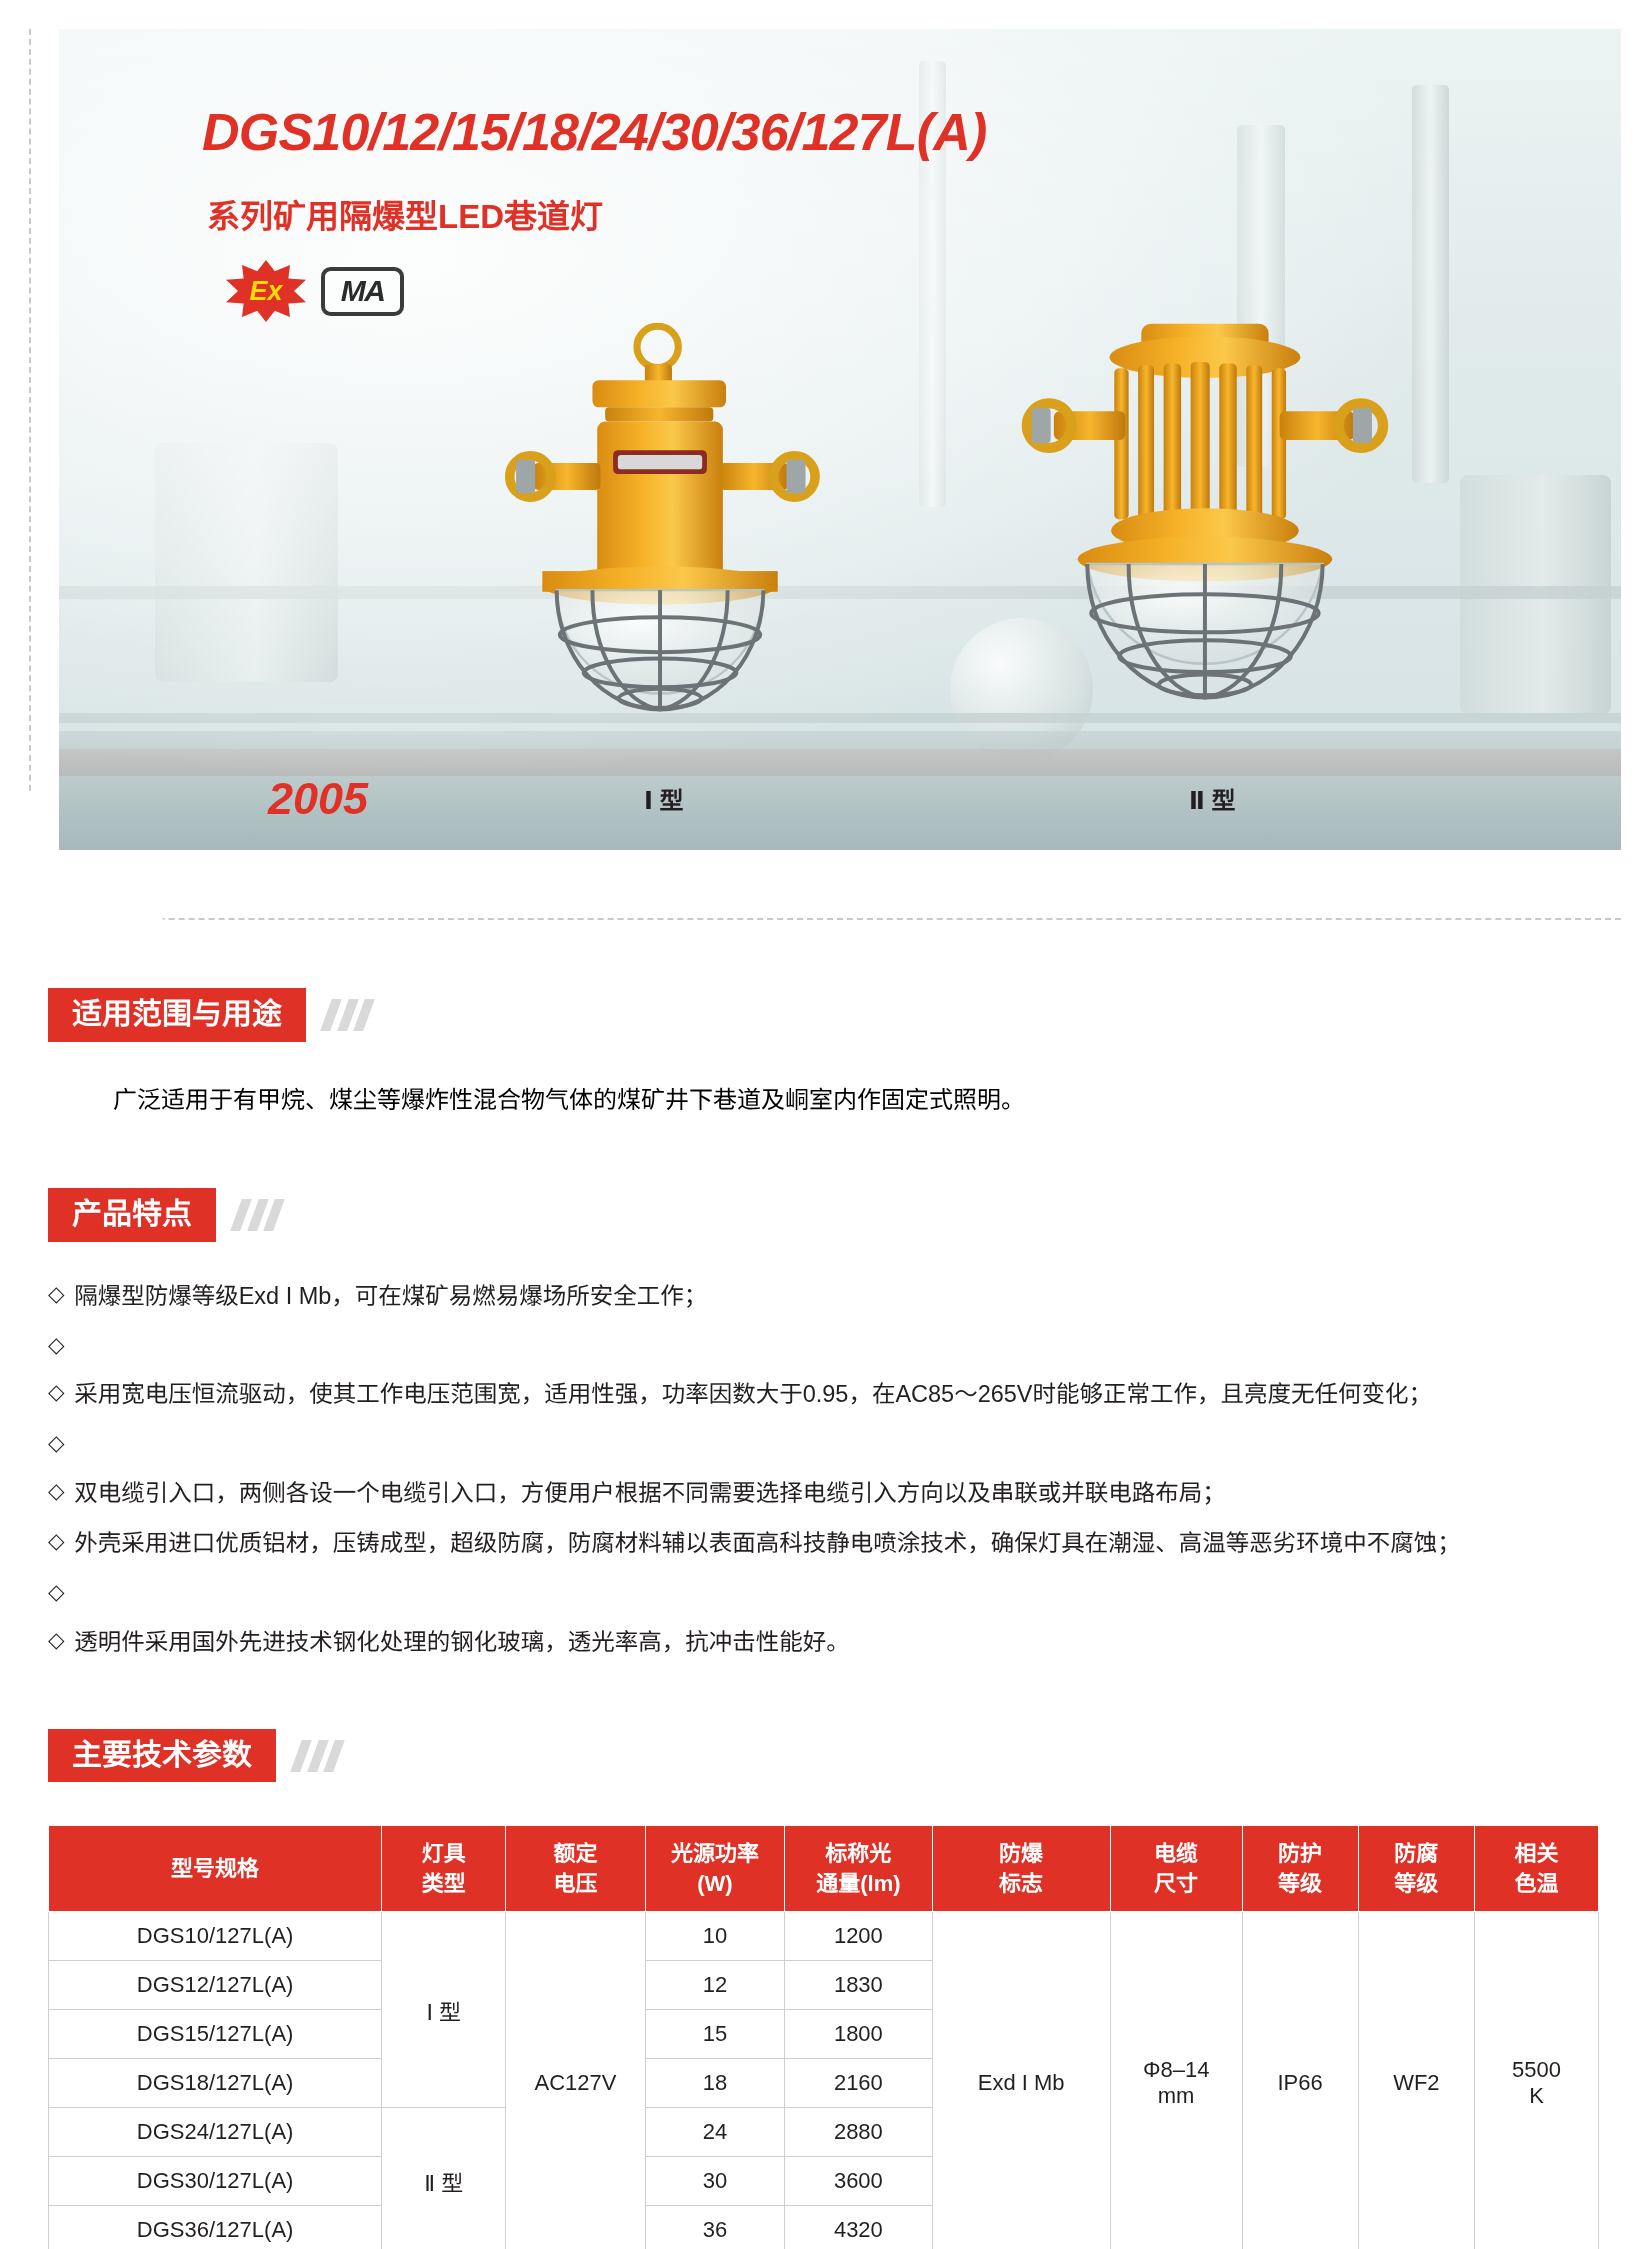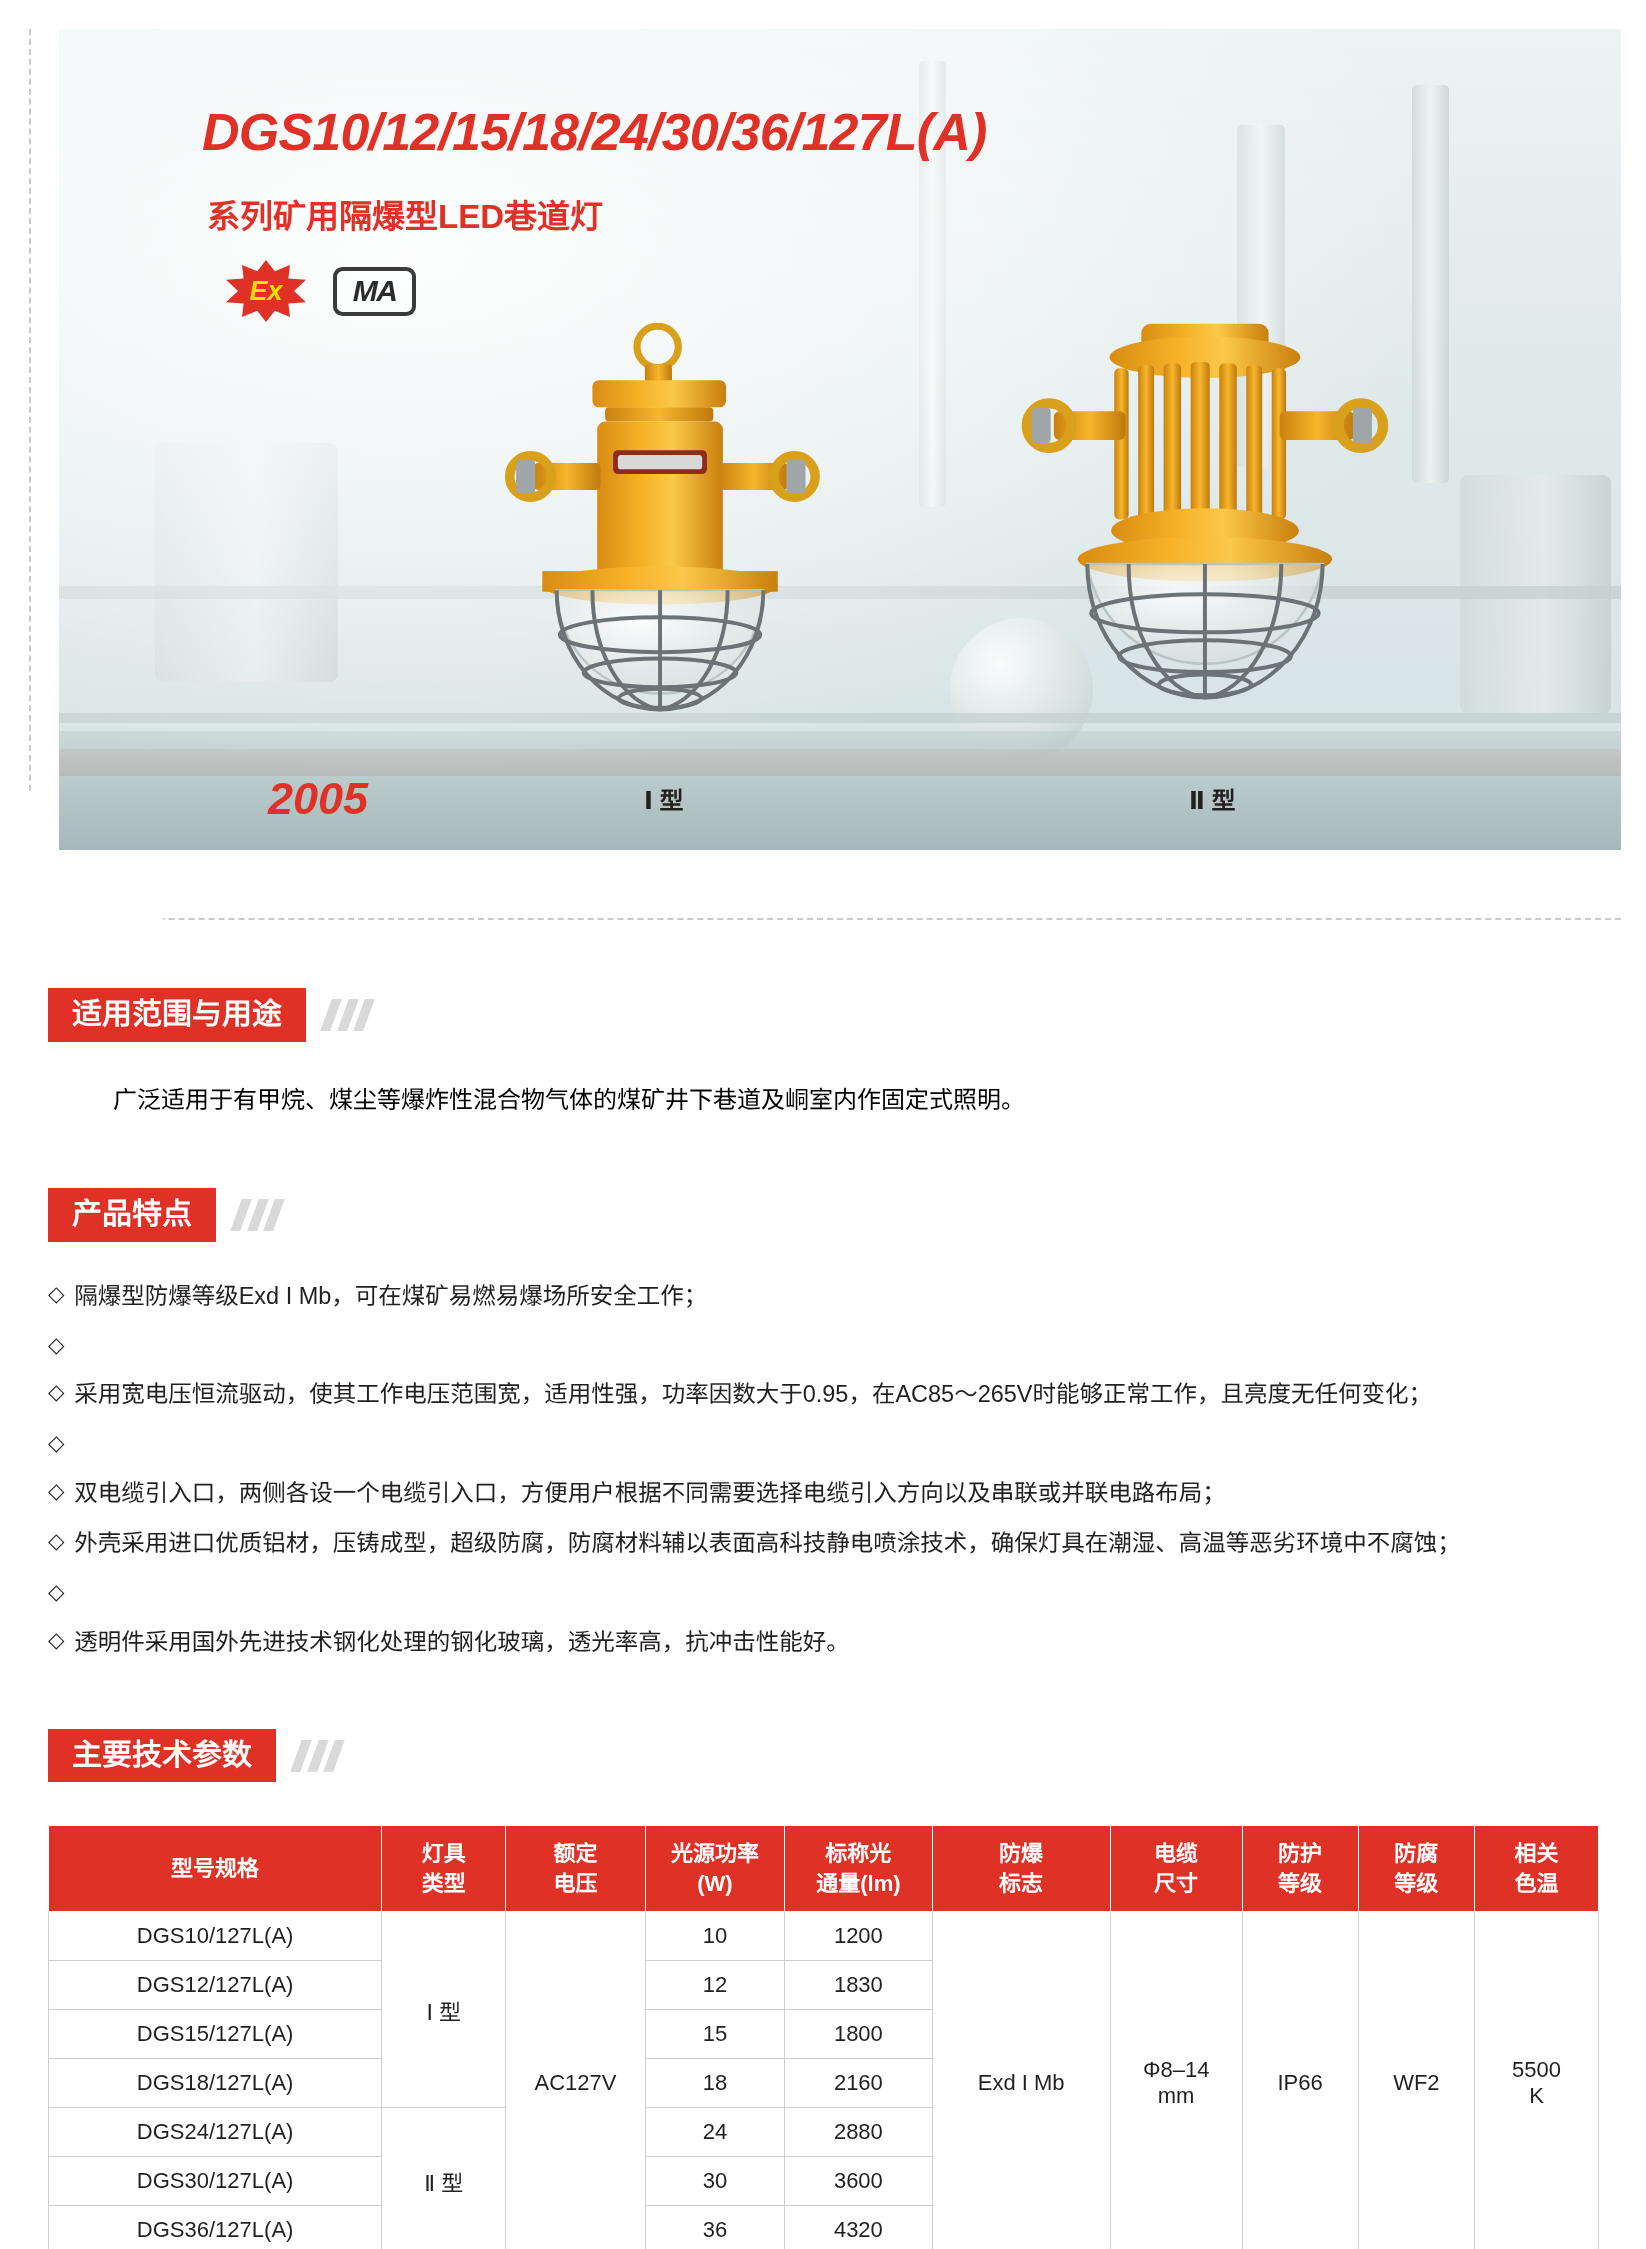--- a/index.html
+++ b/index.html
@@ -51,21 +51,21 @@
     font-size: 52px; font-weight: bold; letter-spacing: -0.8px;
     color: #e03127; font-style: italic;
     font-family: "Liberation Sans", sans-serif;
     text-shadow: 0 0 1.6px rgba(255,255,255,.6);
     margin-left: 8px;
   }
   .hero-sub {
     position: absolute; left: 148px; top: 161px;
     font-size: 33px; font-weight: bold; color: #e03127;
   }
-  .badges { position:absolute; left:167px; top:231px; display:flex; align-items:center; gap:27px; }
+  .badges { position:absolute; left:167px; top:231px; display:flex; align-items:center; gap:15px; }
   .ex-badge {
     width: 80px; height: 62px; position: relative; display:flex; align-items:center; justify-content:center;
   }
   .ex-star {
     position:absolute; inset:0;
     background:#e03127;
     clip-path: polygon(50% 0%, 61% 18%, 80% 8%, 78% 30%, 100% 32%, 85% 50%, 100% 68%, 78% 70%, 80% 92%, 61% 82%, 50% 100%, 39% 82%, 20% 92%, 22% 70%, 0% 68%, 15% 50%, 0% 32%, 22% 30%, 20% 8%, 39% 18%);
   }
   .ex-text { position:relative; color:#f5df00; font-weight:bold; font-size:27px; font-style:italic; }
   .ma-badge {

